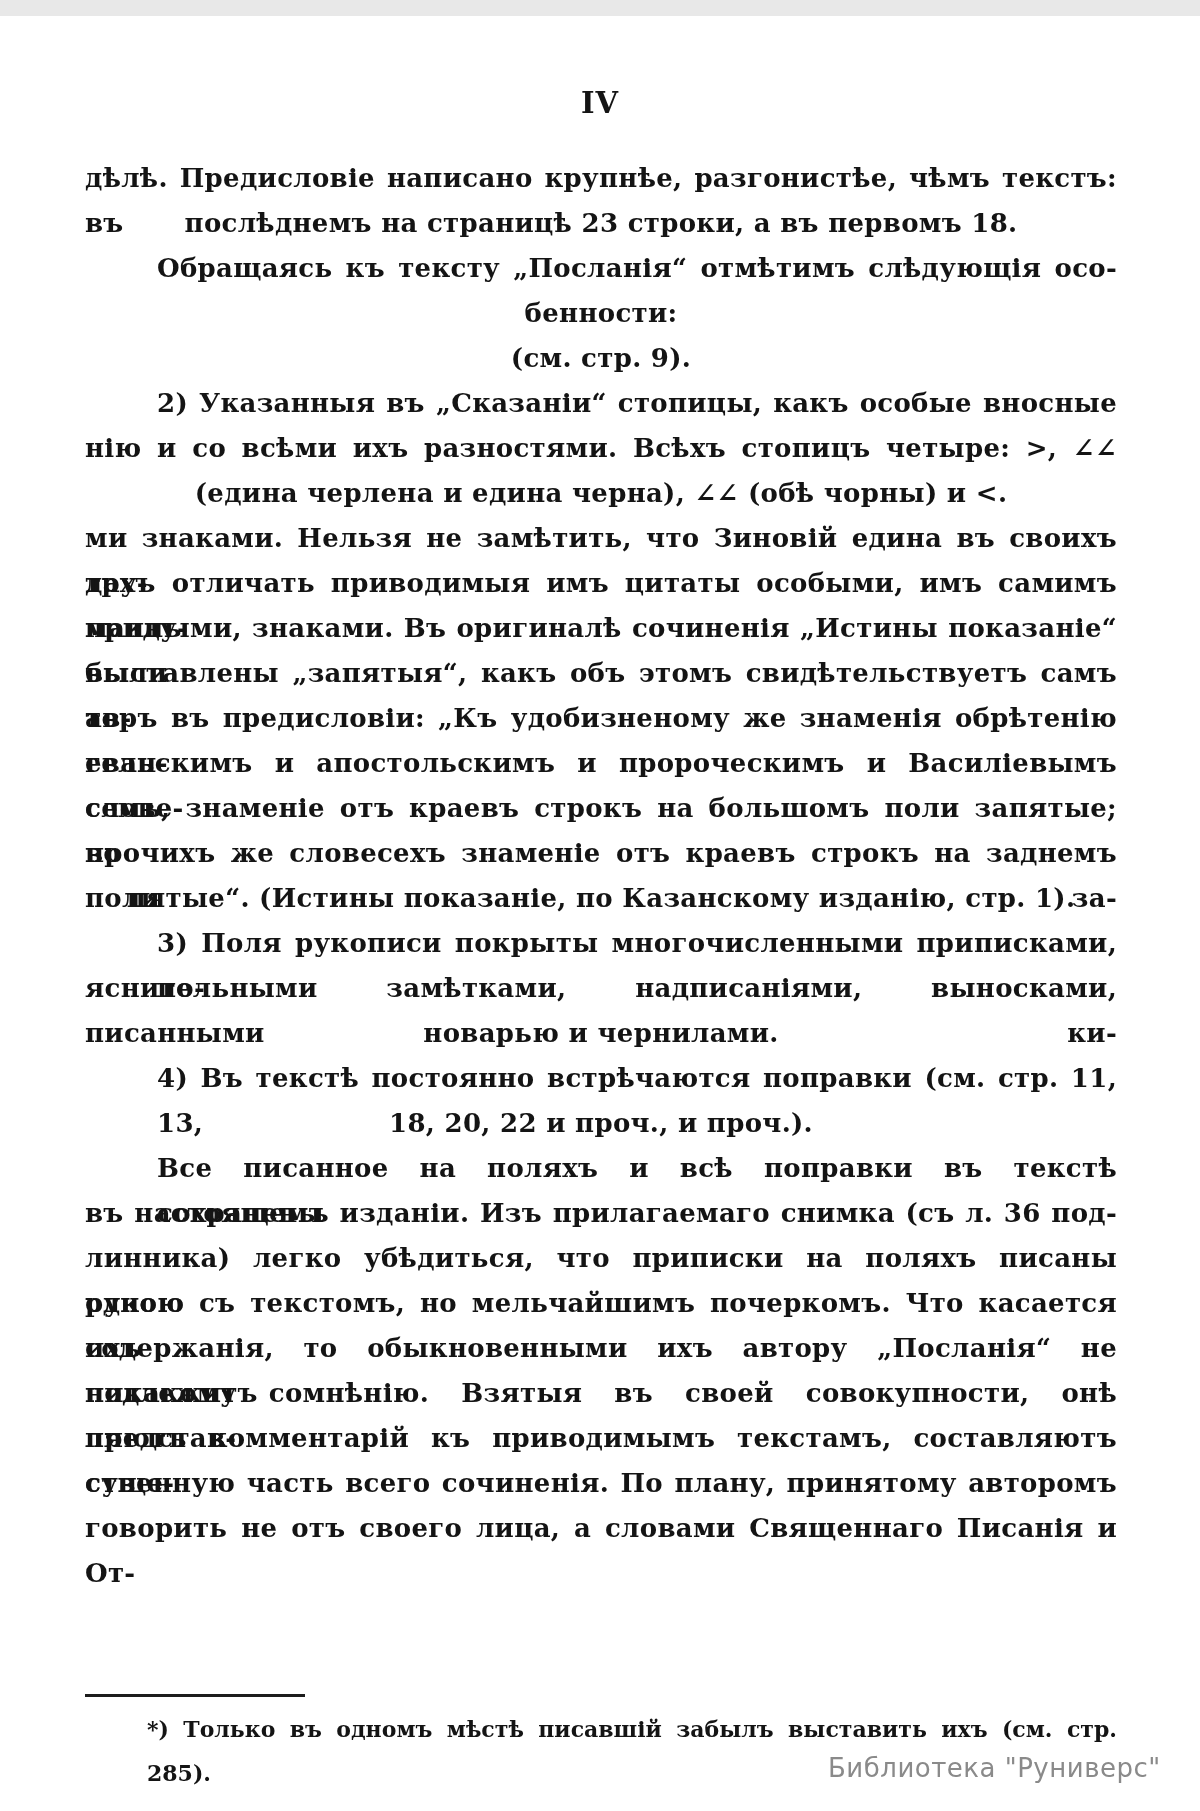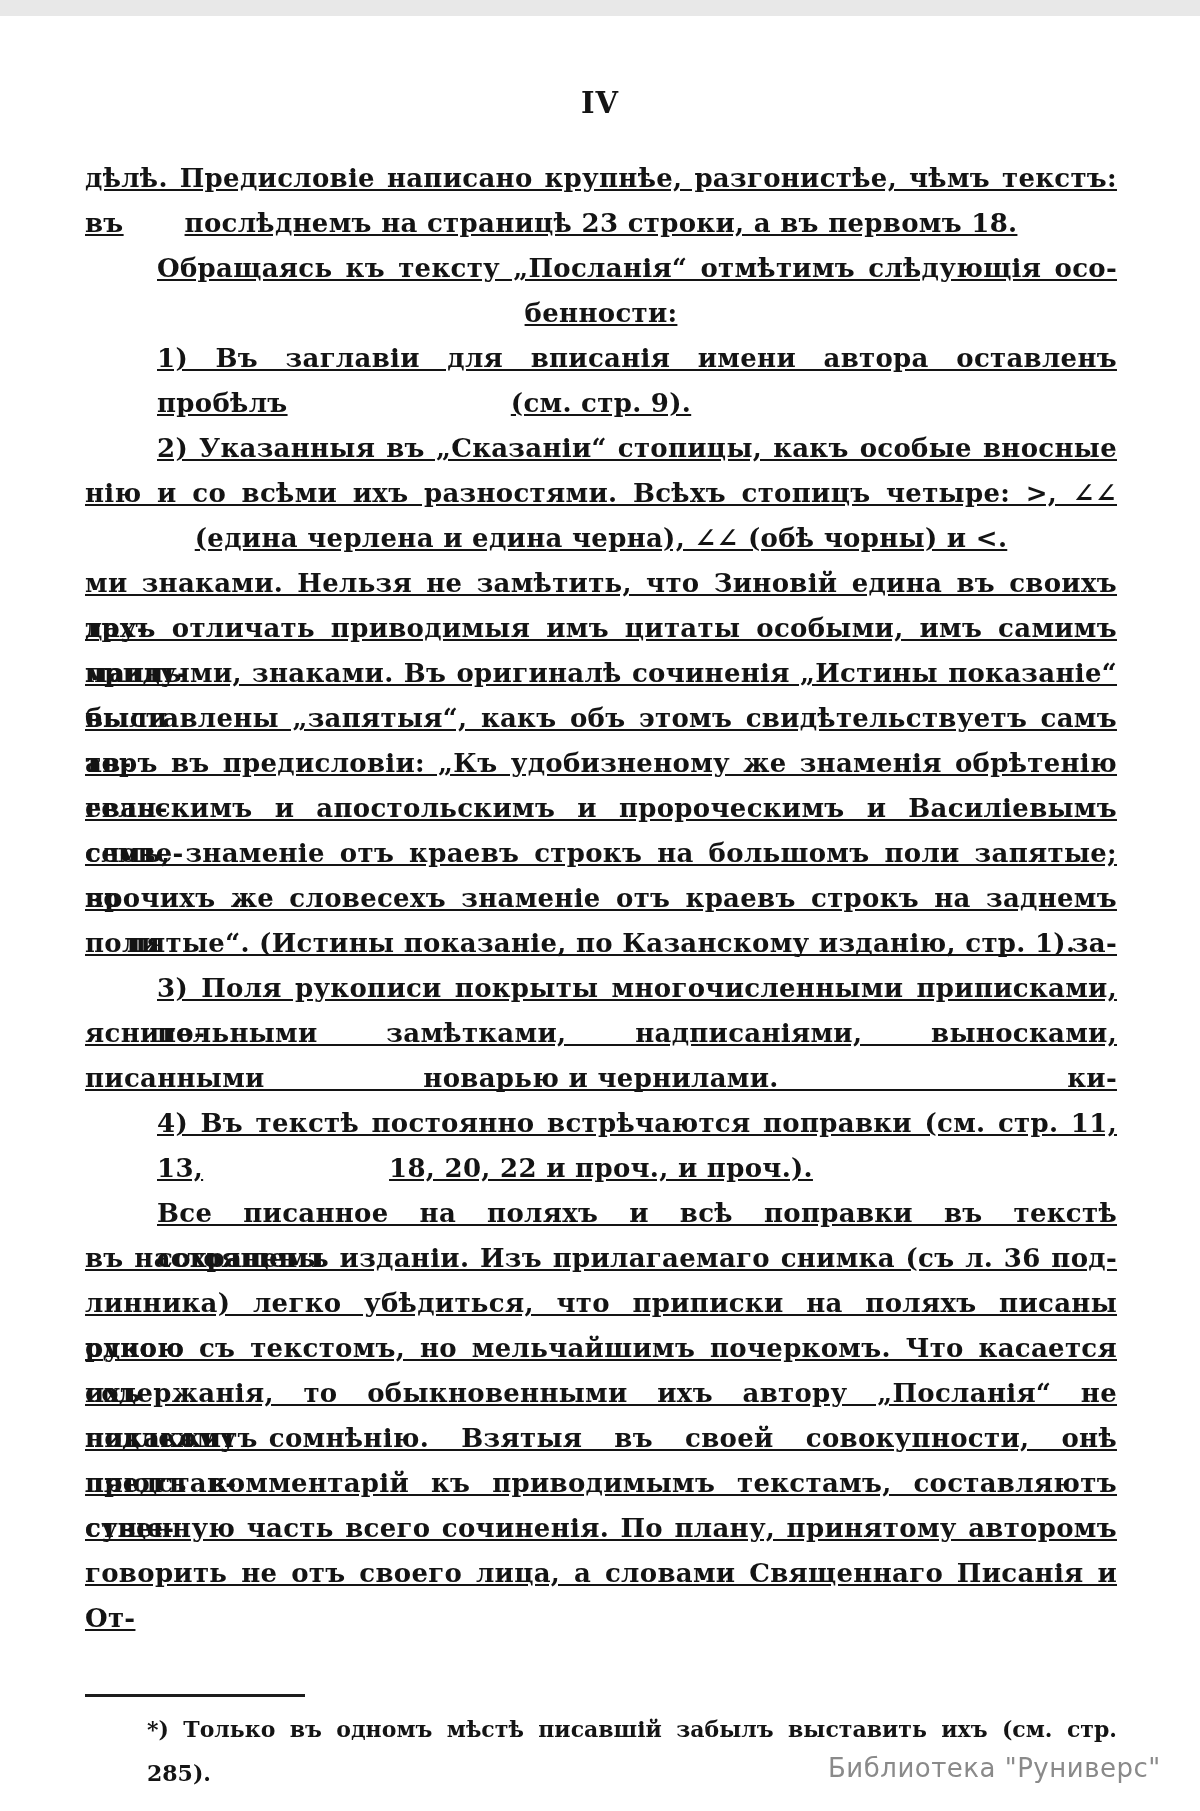--- a/index.html
+++ b/index.html
@@ -21,21 +21,20 @@
     text-align: center;
     font-size: 29px;
     font-weight: bold;
     letter-spacing: 1px;
   }
   .textblock {
     position: absolute;
     top: 140px;
     left: 85px;
     width: 1032px;
-    text-decoration: underline;
   }
   .line {
     height: 45px;
     line-height: 45px;
     font-size: 26px;
     font-weight: bold;
     white-space: normal;
     text-align: center;
     letter-spacing: 0.3px;
   }
@@ -82,21 +81,20 @@
 
 <div class="page">
 
   <div class="page-header">IV</div>
 
   <div class="textblock">
       <div class="line j">дѣлѣ. Предисловіе написано крупнѣе, разгонистѣе, чѣмъ текстъ: въ</div>
       <div class="line">послѣднемъ на страницѣ 23 строки, а въ первомъ 18.</div>
       <div class="line j indent">Обращаясь къ тексту „Посланія“ отмѣтимъ слѣдующія осо-</div>
       <div class="line">бенности:</div>
-      <div class="line j indent">1) Въ заглавіи для вписанія имени автора оставленъ пробѣлъ</div>
       <div class="line">(см. стр. 9).</div>
       <div class="line j indent">2) Указанныя въ „Сказаніи“ стопицы, какъ особые вносные</div>
       <div class="line j">нію и со всѣми ихъ разностями. Всѣхъ стопицъ четыре: &gt;, ∠∠</div>
       <div class="line">(едина черлена и едина черна), ∠∠ (обѣ чорны) и &lt;.</div>
       <div class="line j">ми знаками. Нельзя не замѣтить, что Зиновій едина въ своихъ тру-</div>
       <div class="line j">дахъ отличать приводимыя имъ цитаты особыми, имъ самимъ приду-</div>
       <div class="line j">манными, знаками. Въ оригиналѣ сочиненія „Истины показаніе“ были</div>
       <div class="line j">выставлены „запятыя“, какъ объ этомъ свидѣтельствуетъ самъ ав-</div>
       <div class="line j">торъ въ предисловіи: „Къ удобизненому же знаменія обрѣтенію еван-</div>
       <div class="line j">гельскимъ и апостольскимъ и пророческимъ и Василіевымъ слове-</div>

